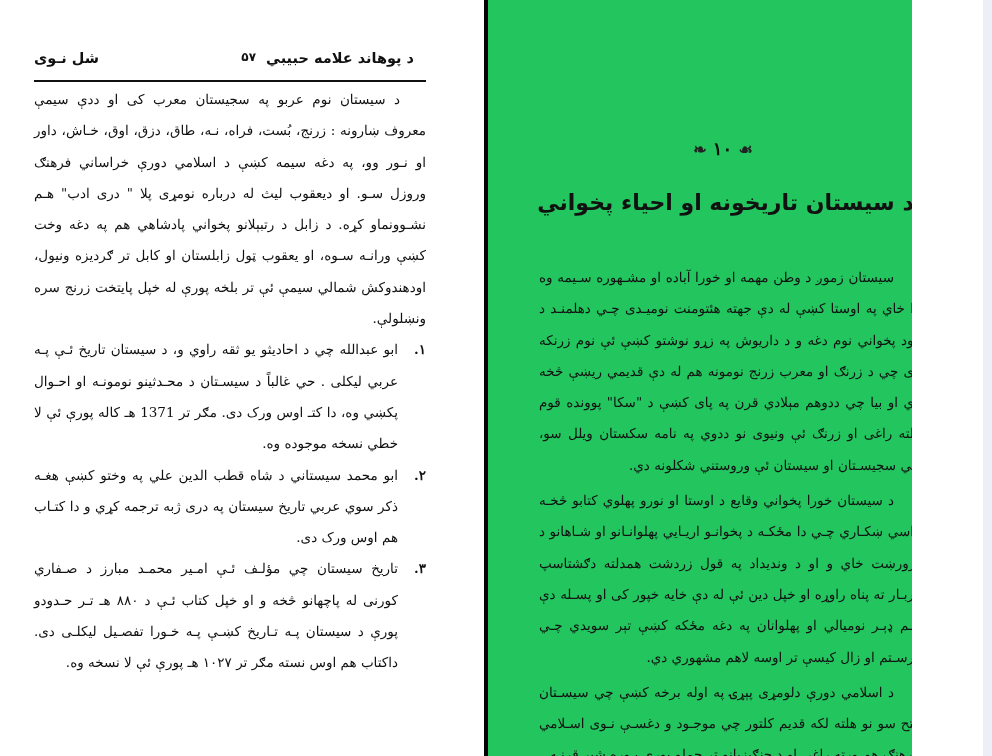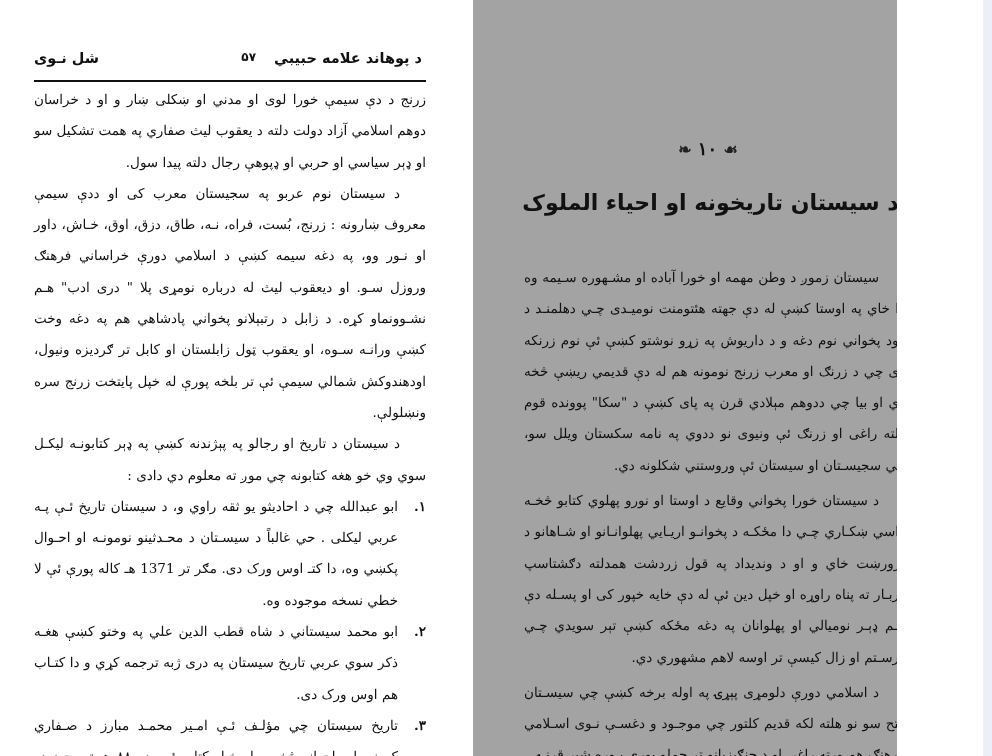--- a/index.html
+++ b/index.html
@@ -11,36 +11,36 @@
   }
   .page {
     position: absolute; top: 0; height: 756px; overflow: hidden;
     background: #ffffff;
   }
   .page-left { left: 0; width: 484px; }
   .gutter {
     position: absolute; left: 484px; top: 0; width: 16px; height: 756px;
     background: #050505;
   }
-  .page-right { left: 473px; width: 424px; background: #a3a3a3; }
+  .page-right { left: 488px; width: 424px; background: #22c55e; }
   .edge-strip {
     position: absolute; left: 983px; top: 0; width: 9px; height: 756px;
     background: #eceef8;
   }
 
   
   .running-header {
     position: absolute; left: 34px; top: 50px; width: 392px; height: 28px;
     direction: rtl;
   }
   .running-header .rh-right, .running-header .rh-center, .running-header .rh-left {
     position: absolute; top: 0; font-weight: bold; font-size: 14.5px;
     white-space: nowrap;
   }
-  .running-header .rh-right { right: 4px; text-align: right; }
+  .running-header .rh-right { right: 12px; text-align: right; }
   .running-header .rh-center { right: 170px; font-size: 12px; }
   .running-header .rh-left { left: 0; }
   .header-rule {
     position: absolute; left: 34px; top: 80px; width: 392px; height: 2px;
     background: #111;
   }
 
   .body-text {
     direction: rtl; text-align: justify; text-align-last: right;
     font-family: "DejaVu Serif", serif; font-size: 13.5px; line-height: 31.3px;
@@ -73,23 +73,21 @@
 
 <div class="page page-left">
   <div class="running-header">
     <span class="rh-right">د پوهاند علامه حبيبي</span>
     <span class="rh-center">۵۷</span>
     <span class="rh-left">شل نـوی</span>
   </div>
   <div class="header-rule"></div>
 
   <div class="left-body body-text">
-    <p>زرنج د دې سيمې خورا لوی او مدني او ښکلی ښار و او د خراسان دوهم اسلامي آزاد دولت دلته د يعقوب ليث صفاري په همت تشکيل سو او ډېر سياسي او حربي او ډپوهې رجال دلته پيدا سول.</p>
     <p class="indent">د سيستان نوم عربو په سجيستان معرب کی او ددې سيمې معروف ښارونه : زرنج، بُست، فراه، نـه، طاق، دزق، اوق، خـاش، داور او نـور وو، په دغه سيمه کښې د اسلامي دورې خراساني فرهنګ وروزل سـو. او دیعقوب ليث له درباره نومړی پلا " دری ادب" هـم نشـوونماو کړه. د زابل د رتبېلانو پخواني پادشاهي هم په دغه وخت کښې ورانـه سـوه، او يعقوب ټول زابلستان او کابل تر ګرديزه ونيول، اودهندوکش شمالي سيمې ئې تر بلخه پورې له خپل پايتخت زرنج سره ونښلولې.</p>
-    <p class="indent">د سيستان د تاريخ او رجالو په پېژندنه کښې په ډېر کتابونـه ليکـل سوي وي خو هغه کتابونه چي موږ ته معلوم دي دادی :</p>
 
     <div class="num-item">
       <span class="num">۱.</span>
       <span>ابو عبدالله چي د احاديثو يو ثقه راوي و، د سيستان تاريخ ئـې پـه عربي ليکلی . حي غالباً د سيسـتان د محـدثينو نومونـه او احـوال پکښي وه، دا کتـ اوس ورک دی. مګر تر 1371 هـ کاله پورې ئې لا خطي نسخه موجوده وه.</span>
     </div>
     <div class="num-item">
       <span class="num">۲.</span>
       <span>ابو محمد سيستاني د شاه قطب الدين علي په وختو کښې هغـه ذکر سوي عربي تاريخ سيستان په دری ژبه ترجمه کړي و دا کتـاب هم اوس ورک دی.</span>
     </div>
     <div class="num-item">
@@ -100,21 +98,21 @@
 </div>
 
 <div class="gutter"></div>
 
 <div class="page page-right">
   <div class="chapter-num">
     <span class="orn">☙</span>
     <span>۱۰</span>
     <span class="orn">❧</span>
   </div>
-  <div class="chapter-title">د سيستان تاريخونه او احياء الملوک</div>
+  <div class="chapter-title">د سيستان تاريخونه او احياء پخواني</div>
 
   <div class="right-body body-text">
     <p class="indent">سيستان زموږ د وطن مهمه او خورا آباده او مشـهوره سـيمه وه دا خاي په اوستا کښې له دې جهته هئتومنت نوميـدی چـي دهلمنـد د رود پخواني نوم دغه و د داريوش په زړو نوشتو کښې ئې نوم زرنکه دی چي د زرنګ او معرب زرنج نومونه هم له دې قديمي ريښې څخه دي او بيا چي ددوهم مېلادي قرن په پای کښې د "سکا" پوونده قوم دلته راغی او زرنګ ئې ونيوی نو ددوي په نامه سکستان ويلل سو، چي سجيسـتان او سيستان ئې وروستني شکلونه دي.</p>
     <p class="indent">د سيستان خورا پخواني وقايع د اوستا او نورو پهلوي کتابو څخـه داسي ښکـاري چـي دا مځکـه د پخوانـو اريـايي پهلوانـانو او شـاهانو د پرورښت خاي و او د ونديداد په قول زردشت همدلته دګشتاسپ دربـار ته پناه راوړه او خپل دين ئې له دې خايه خپور کی او پسـله دې هـم ډېـر نوميالي او پهلوانان په دغه مځکه کښې تېر سويدي چـي درسـتم او زال کيسې تر اوسه لاهم مشهوري دي.</p>
     <p class="indent">د اسلامي دورې دلومړی پېړۍ په اوله برخه کښې چي سيسـتان فتح سو نو هلته لکه قديم کلتور چي موجـود و دغسـې نـوی اسـلامي فرهنګ هم ورته راغی او د چنګېزيانو تر حملو پورې پـوره شپږ قرنـه</p>
   </div>
 </div>
 
 <div class="edge-strip"></div>
 

